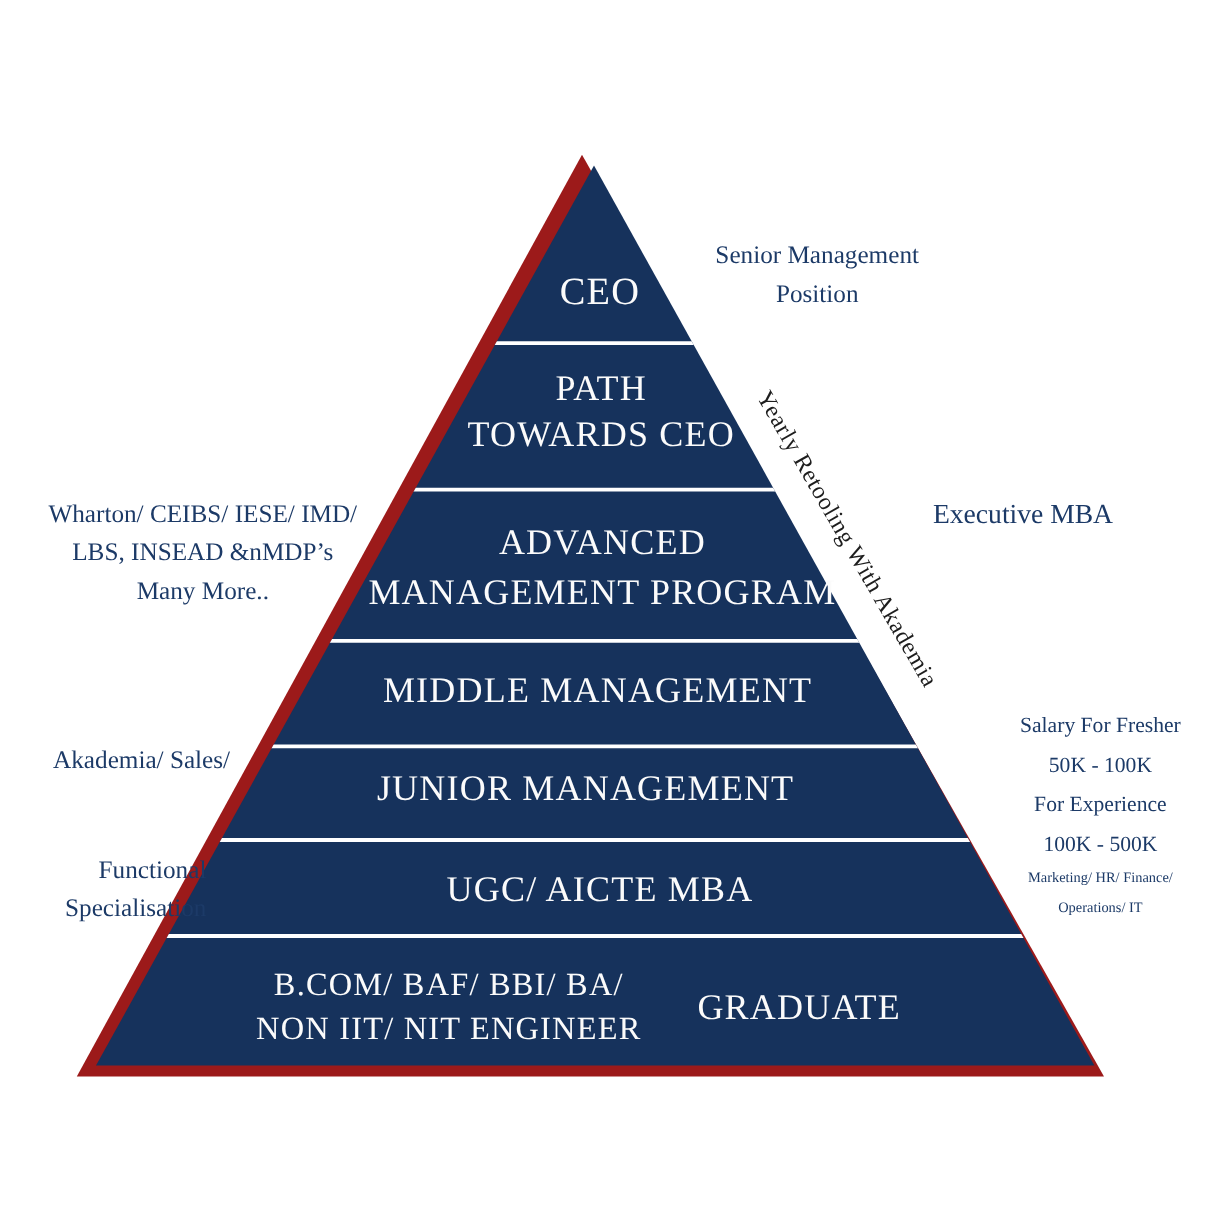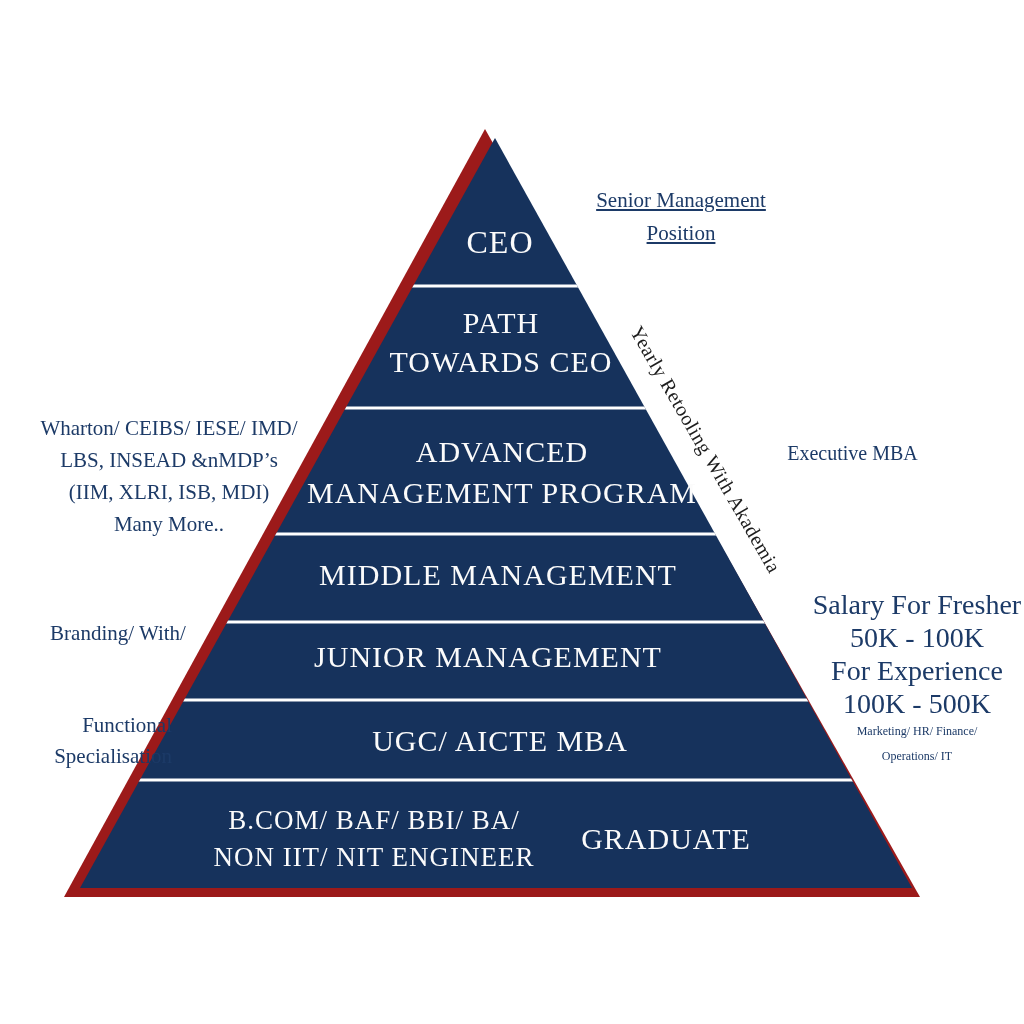--- a/index.html
+++ b/index.html
@@ -31,23 +31,23 @@
   .ann {
     position: absolute;
     color: #1c3a67;
     text-align: center;
     line-height: 32px;
     font-size: 21px;
   }
   .ann-schools   { left: 24px;  top: 412px; width: 290px; line-height: 32px; text-align: center; }
   .ann-branding  { left: 18px;  top: 618px; width: 200px; line-height: 31px; }
   .ann-functional{ left: 0px;   top: 710px; width: 172px; line-height: 31px; text-align: right; }
-  .ann-senior    { left: 556px; top: 184px; width: 250px; line-height: 33px; text-decoration: underline; }
-  .ann-executive { left: 770px; top: 437px; width: 165px; font-size: 20px; }
-  .ann-salary    { left: 812px; top: 588px; width: 210px; font-size: 28px; line-height: 33px; }
+  .ann-senior    { left: 556px; top: 196px; width: 250px; line-height: 33px; }
+  .ann-executive { left: 770px; top: 413px; width: 165px; font-size: 23px; }
+  .ann-salary    { left: 812px; top: 588px; width: 210px; font-size: 18px; line-height: 33px; }
   .ann-functions { left: 812px; top: 719px; width: 210px; font-size: 12px; line-height: 25px; }
   .ann-rotated {
     position: absolute;
     left: 645px;
     top: 322px;
     color: #1d1d1d;
     font-size: 20px;
     white-space: nowrap;
     transform: rotate(60deg);
     transform-origin: 0 0;
@@ -114,26 +114,25 @@
   </div>
 
   <div class="ann ann-functions">
     <div>Marketing/ HR/ Finance/</div>
     <div>Operations/ IT</div>
   </div>
 
   <div class="ann ann-schools">
     <div>Wharton/ CEIBS/ IESE/ IMD/</div>
     <div>LBS, INSEAD &amp;nMDP’s</div>
-    <div>(IIM, XLRI, ISB, MDI)</div>
     <div>Many More..</div>
   </div>
 
   <div class="ann ann-branding">
-    <div>Branding/ With/</div>
+    <div>Akademia/ Sales/</div>
   </div>
 
   <div class="ann ann-functional">
     <div>Functional</div>
     <div>Specialisation</div>
   </div>
 
 </div>
 
 </body></html>

